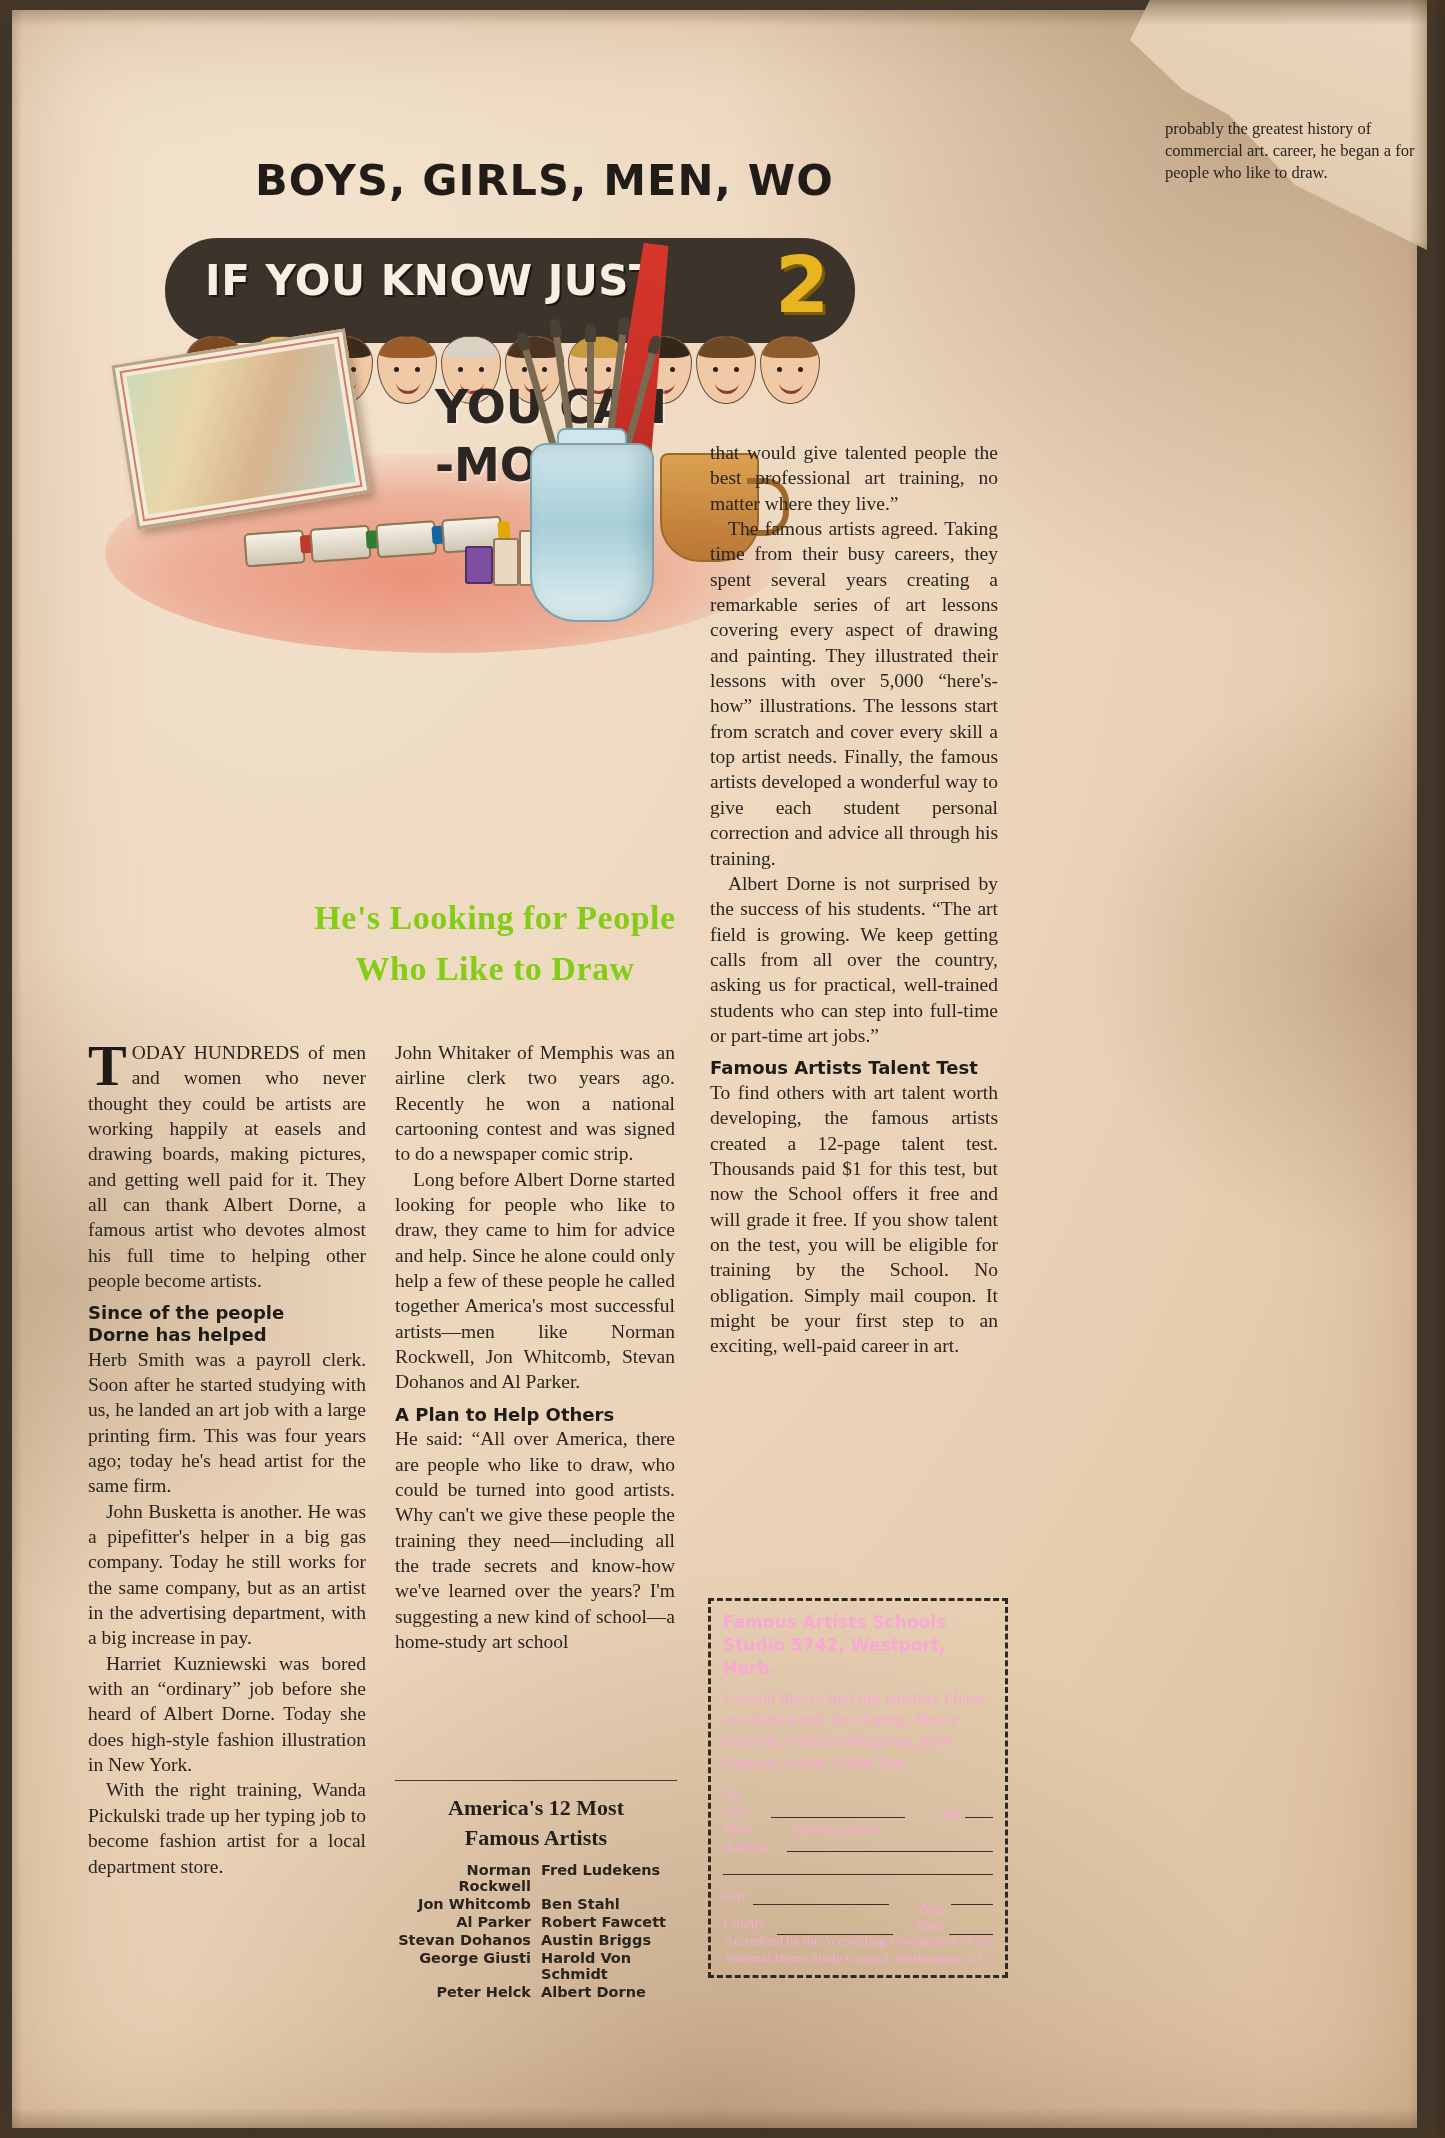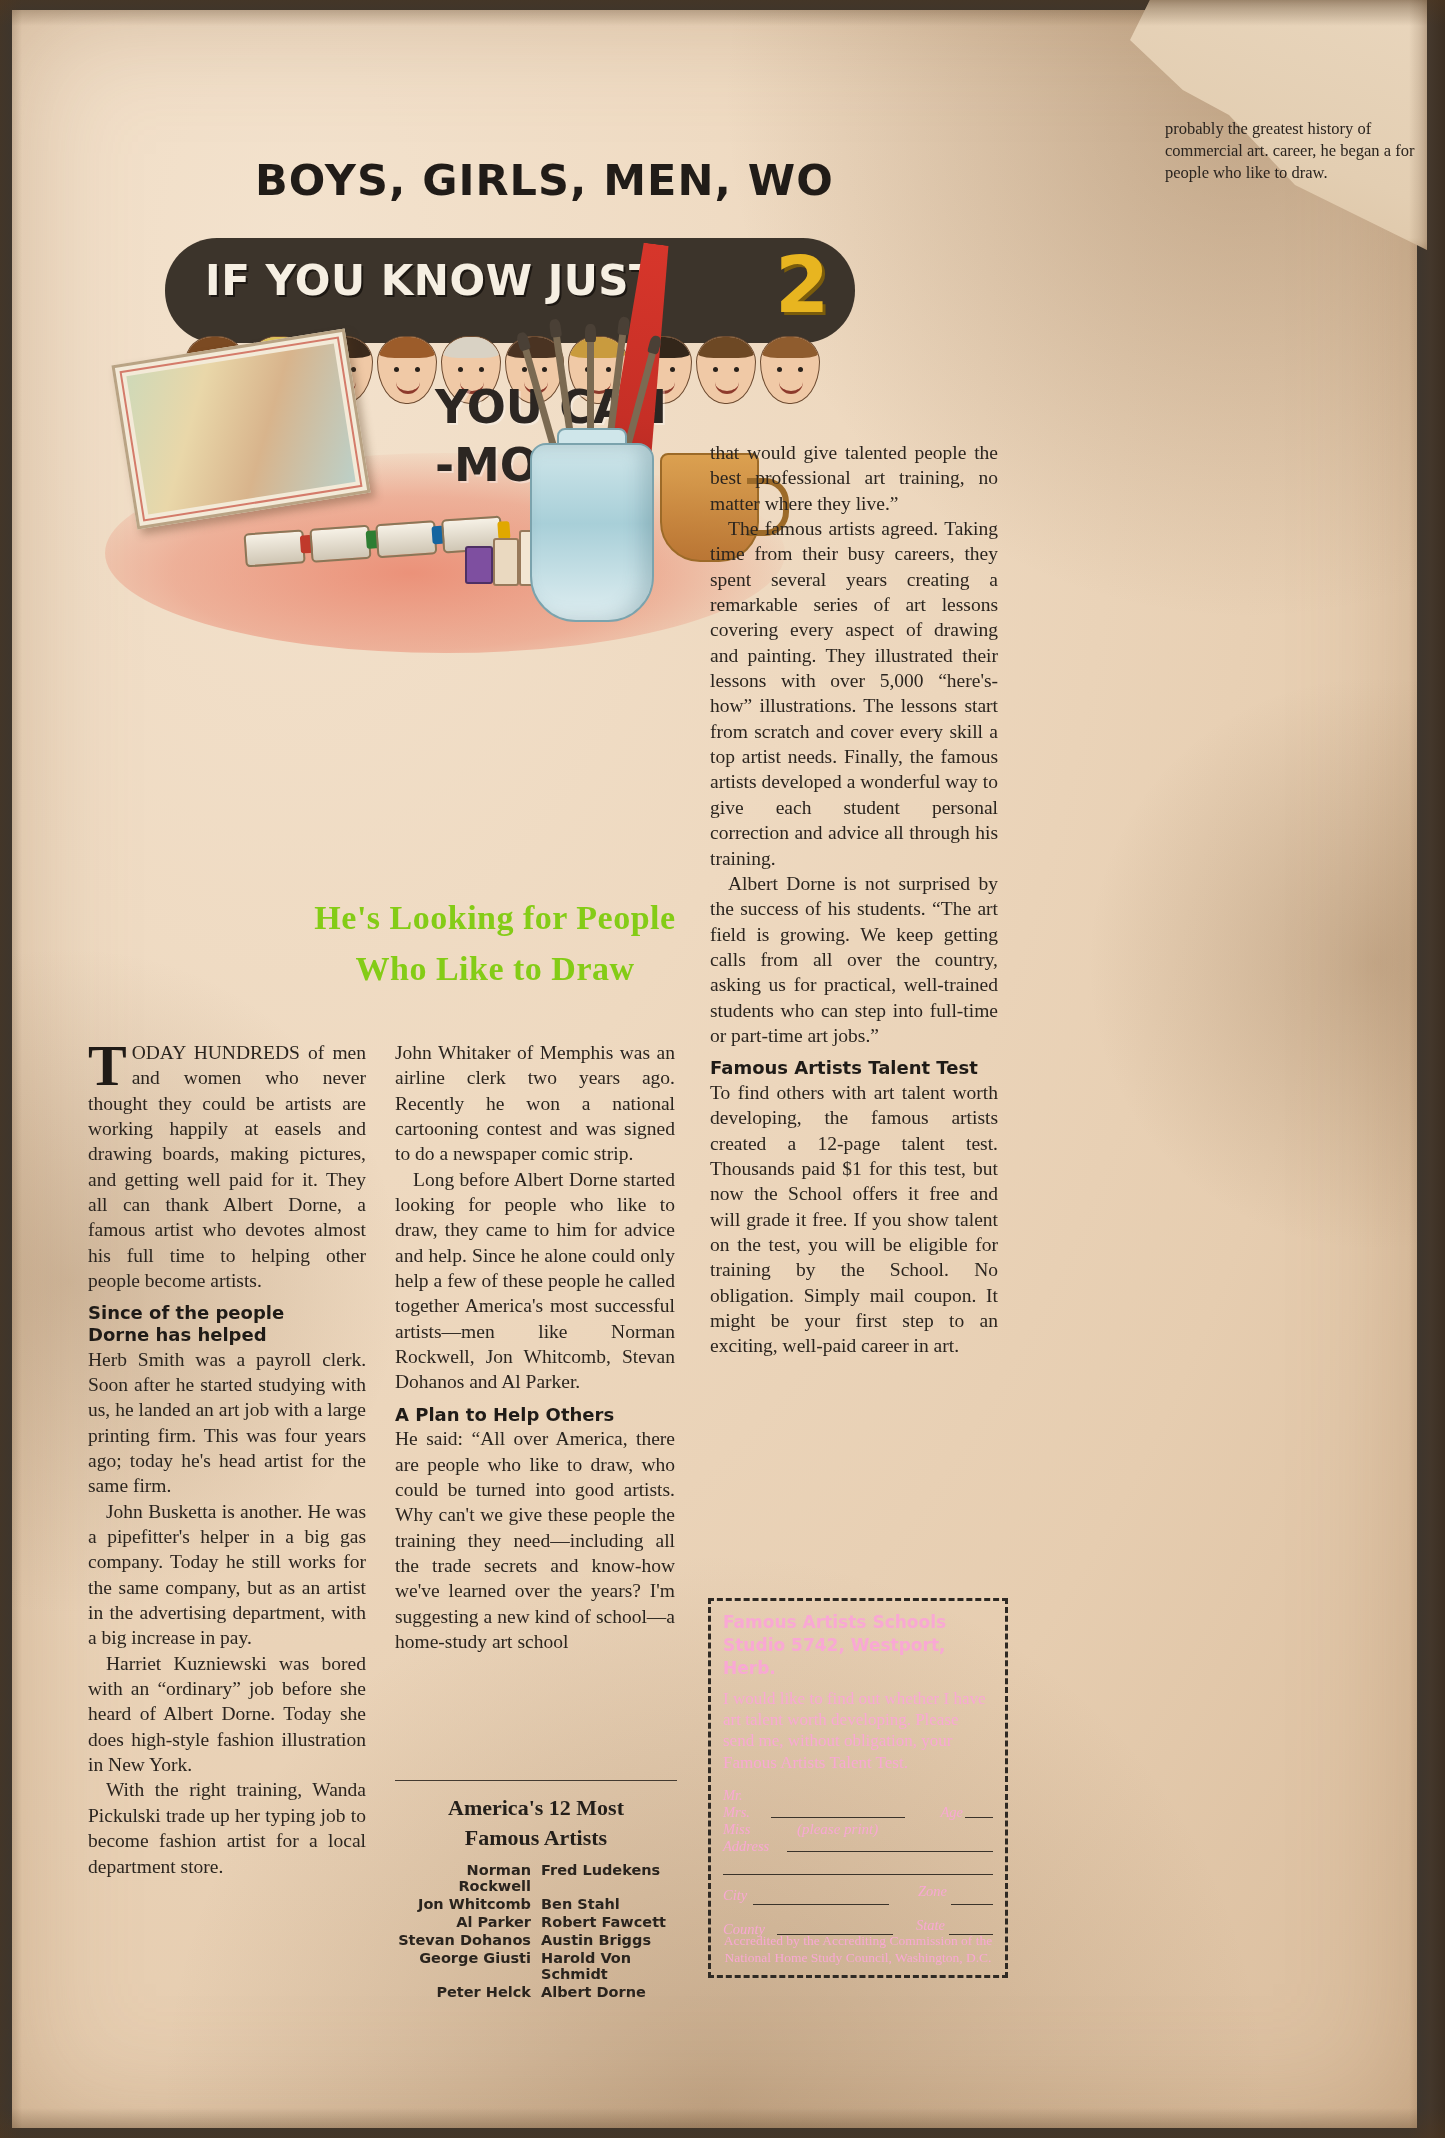--- a/index.html
+++ b/index.html
@@ -618,25 +618,25 @@
       <div class="c-row">
         <span class="lbl">Address</span>
         <span class="c-line" style="left:64px; right:0;"></span>
       </div>
       <div class="c-row" style="height:26px;">
         <span class="c-line" style="left:0; right:0; bottom:6px;"></span>
       </div>
       <div class="c-row" style="height:30px;">
         <span class="lbl" style="top:6px;">City</span>
         <span class="c-line" style="left:30px; right:104px; bottom:6px;"></span>
-        <span class="lbl" style="left:auto; right:46px; top:2px;">Zone</span>
+        <span class="lbl" style="left:auto; right:46px; top:20px;">Zone</span>
         <span class="c-line" style="right:0; width:42px; bottom:6px;"></span>
       </div>
       <div class="c-row" style="height:30px;">
-        <span class="lbl" style="top:10px;">County</span>
+        <span class="lbl" style="top:4px;">County</span>
         <span class="c-line" style="left:54px; right:100px; bottom:6px;"></span>
         <span class="lbl" style="left:auto; right:48px; top:6px;">State</span>
         <span class="c-line" style="right:0; width:44px; bottom:6px;"></span>
       </div>
     </div>
 
     <div class="c-note">Accredited by the Accrediting Commission of the National Home Study Council, Washington, D.C.</div>
   </div>
 
   <div class="torn"></div>

